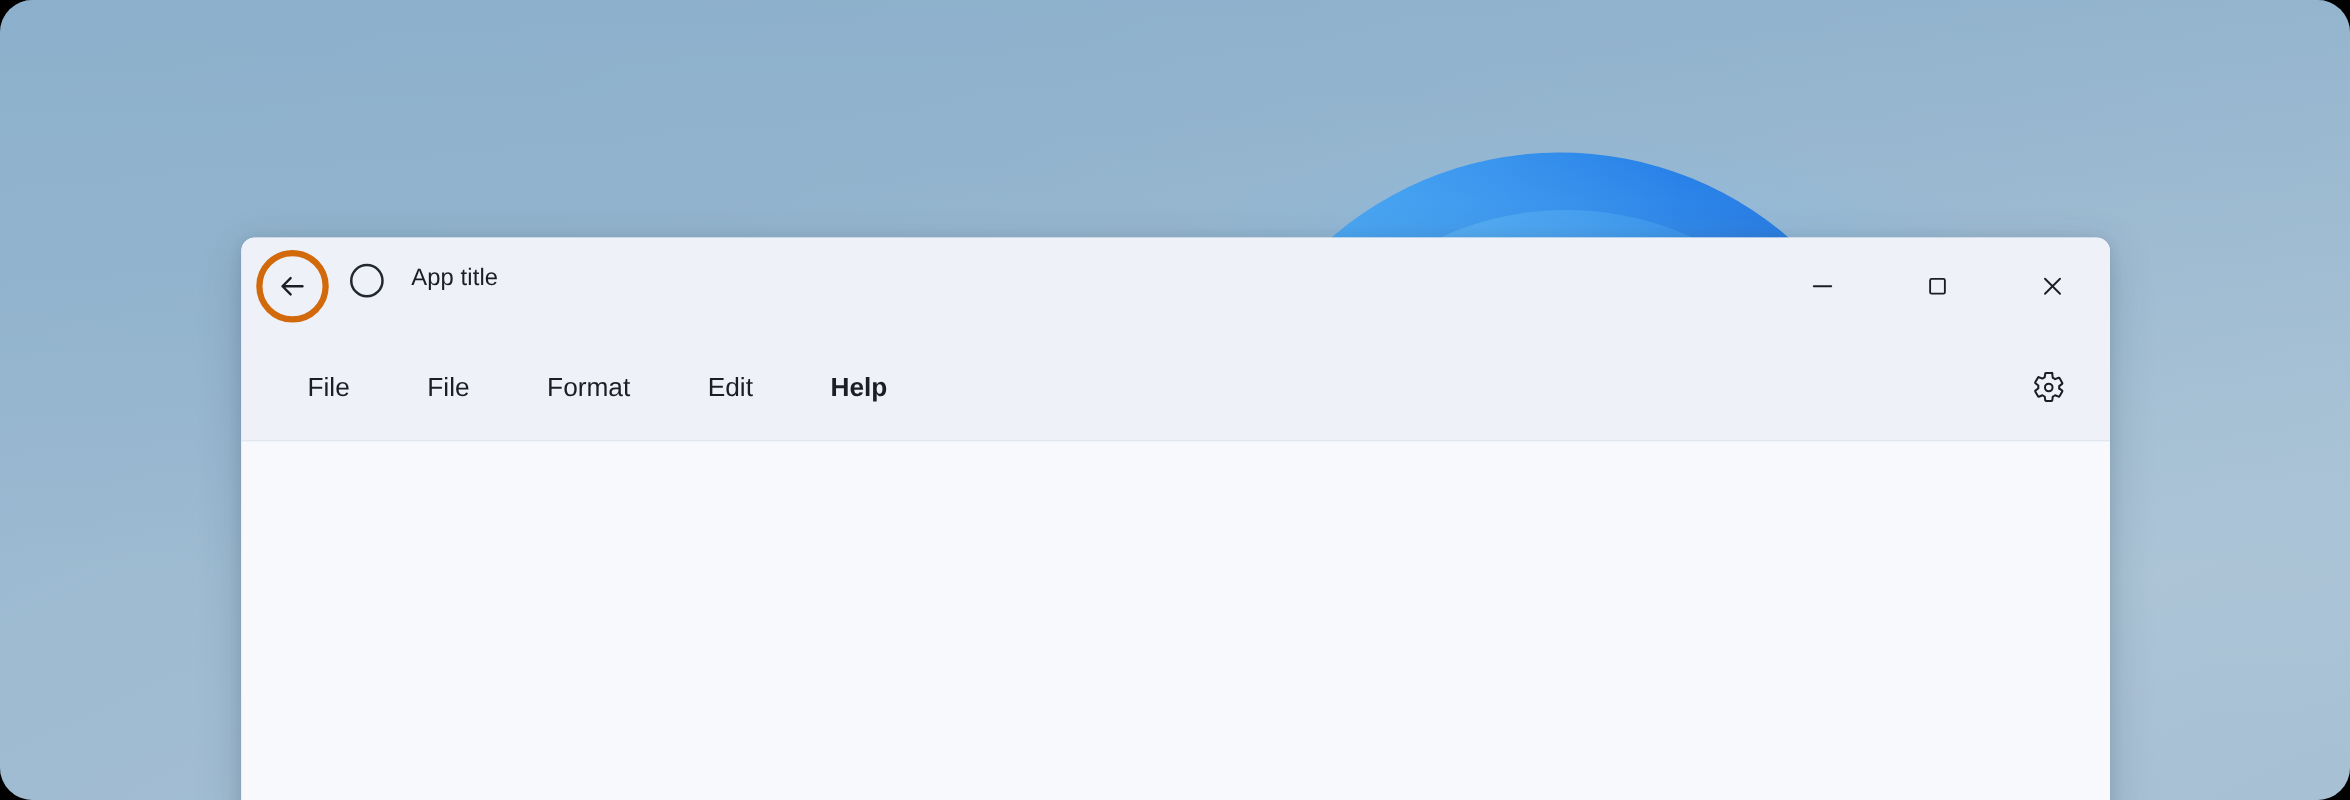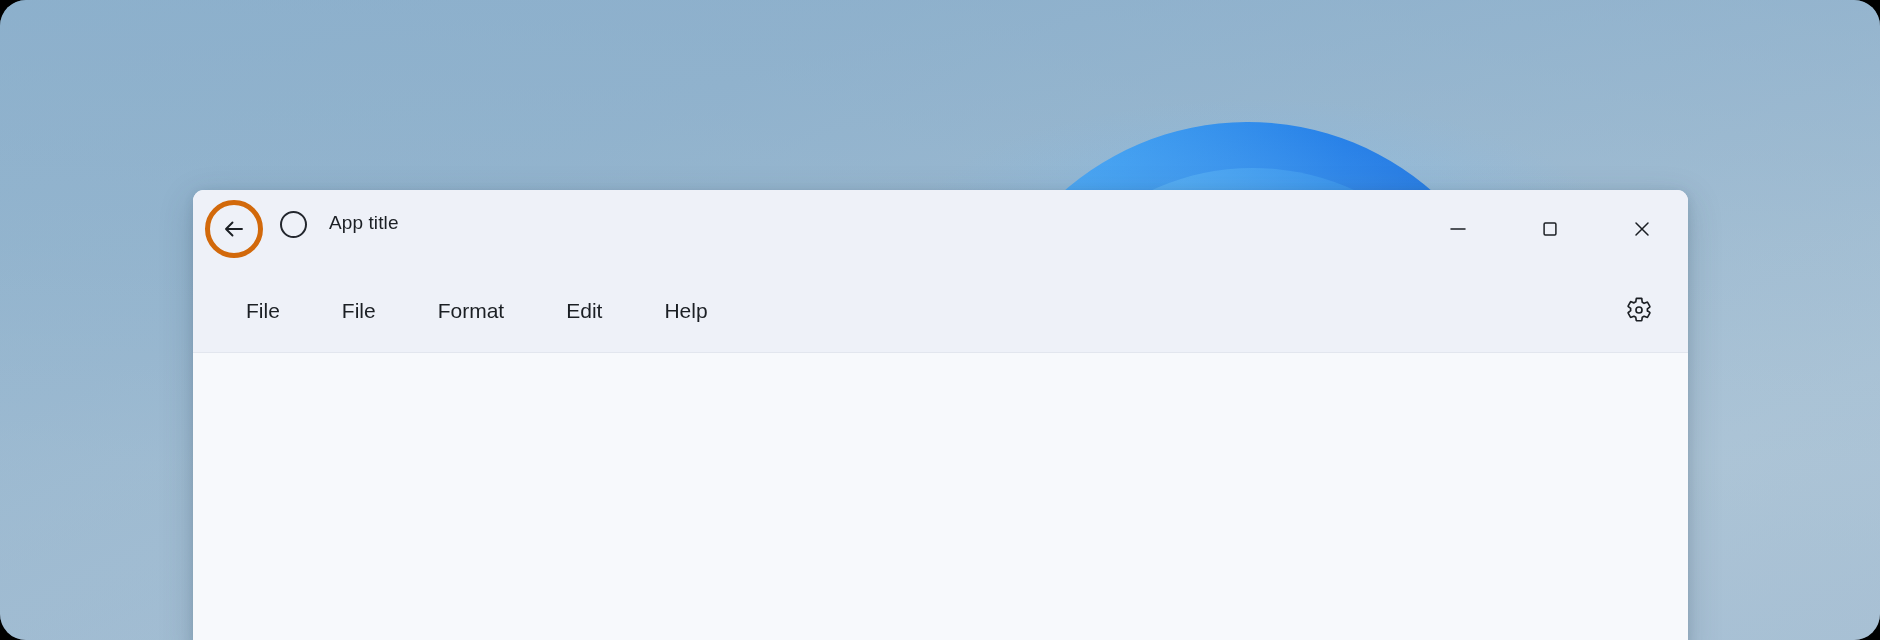--- a/index.html
+++ b/index.html
@@ -183,21 +183,21 @@
     font-size: 21px;
     color: #1b1f24;
     background: transparent;
     border: none;
     padding: 8px 0;
     margin-right: 62px;
     cursor: pointer;
     white-space: nowrap;
     font-family: "Liberation Sans", sans-serif;
   }
-  .menu-item:last-child { margin-right: 10px; }
+  .menu-item:last-child { margin-right: 10px; font-weight: bold; }
 
   #settings-button {
     position: absolute;
     right: 22px;
     top: 14px;
     width: 54px;
     height: 54px;
     display: flex;
     align-items: center;
     justify-content: center;

